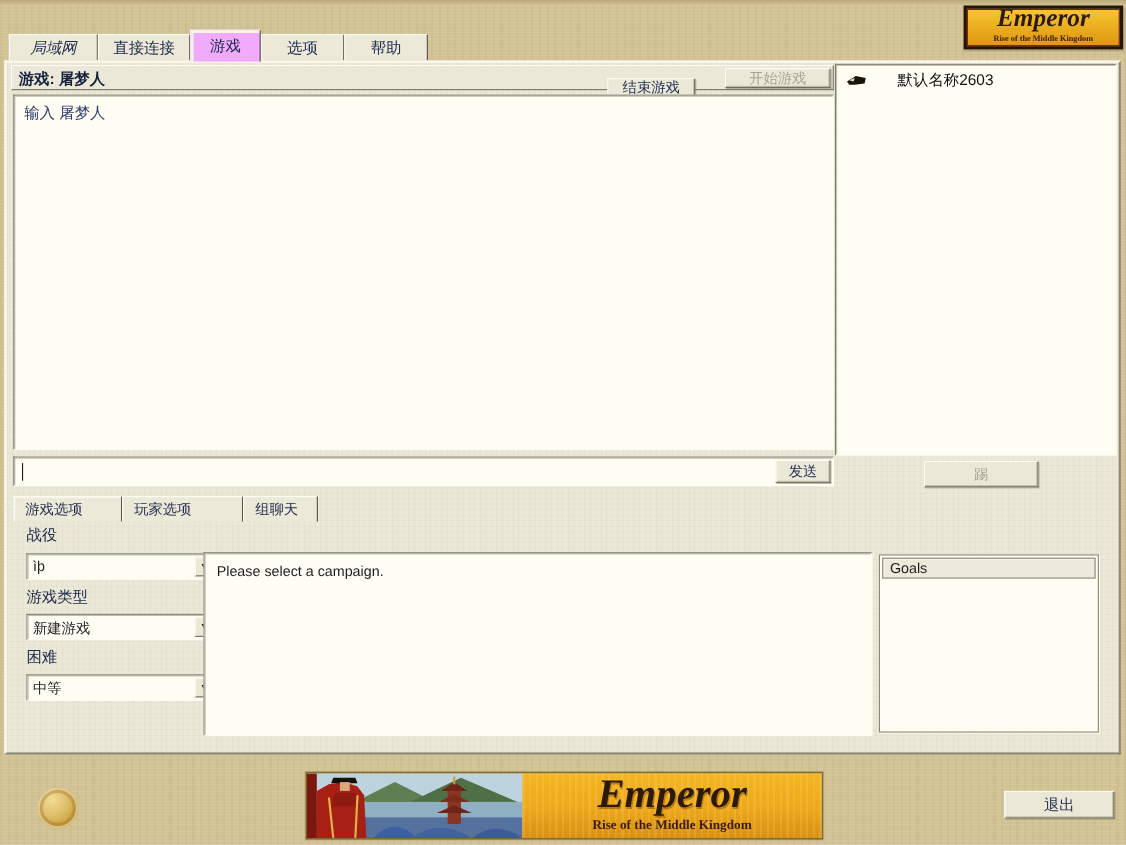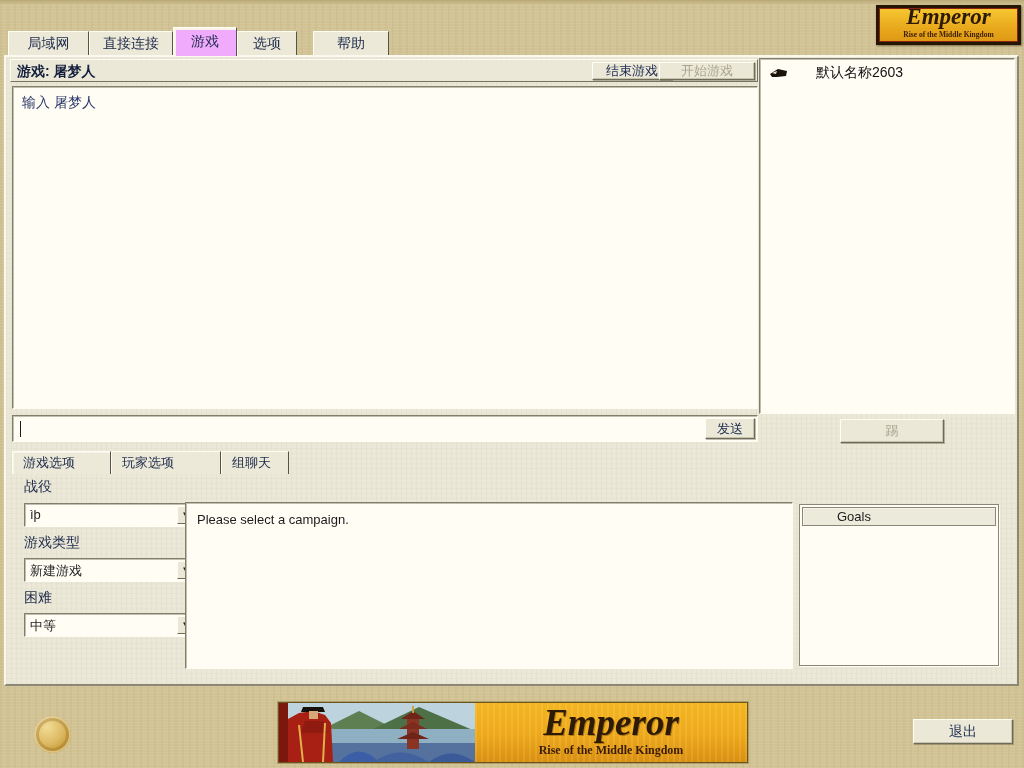--- a/index.html
+++ b/index.html
@@ -92,21 +92,21 @@
   .combo .arrow-btn span { font-size:8px; color:#1a1a1a; line-height:1; }
 
   .desc-box { position:absolute; left:179px; top:445px; width:608px; height:167px; }
   .desc-text { position:absolute; left:11px; top:9px; font-size:13px; color:#1c1c1c; }
 
   .goals { position:absolute; left:793px; top:447px; width:200px; height:162px;
     border:1px solid #8a8776; background:#fffdf4; box-shadow:1px 1px 0 #fefdf3; }
   .goals-header { position:absolute; left:2px; top:2px; right:2px; height:19px;
     background:#eceadb; border:1px solid #8a8776;
     box-shadow: inset 1px 1px 0 #f8f5e8; }
-  .goals-title { position:absolute; left:6px; top:1px; font-size:13px; color:#1c1c1c;margin-left:28px; }
+  .goals-title { position:absolute; left:6px; top:1px; font-size:13px; color:#1c1c1c; }
   .goals-body { position:absolute; left:2px; top:23px; right:2px; bottom:2px; background:#fffdf4; }
 
   
   .sierra { position:absolute; left:30px; top:710px; width:250px; height:48px; }
   .sierra-seal { position:absolute; left:4px; top:6px; width:37px; height:37px; border-radius:50%;
     background:radial-gradient(circle at 35% 30%, #f2dc96, #dcب65 45%, #c79a33 75%, #a87d22);
     background:radial-gradient(circle at 35% 30%, #f2dc96, #ddbb65 45%, #c79a33 75%, #a87d22);
     box-shadow: inset 0 0 0 2px rgba(255,245,210,.5), inset 0 0 0 5px rgba(150,110,40,.35); }
   .sierra-word { position:absolute; left:48px; top:7px;
     font-family:"Liberation Serif","DejaVu Serif",serif; font-style:italic; font-weight:bold;
@@ -143,41 +143,41 @@
 </head>
 <body>
 
 <div class="frame-top"></div>
 
 <div class="logo-box">
   <div class="logo-emperor">Emperor</div>
   <div class="logo-sub">Rise of the Middle Kingdom</div>
 </div>
 
-<div class="tab" style="left:8px; top:31px; width:81px; height:24px;">
+<div class="tab" style="left:8px; top:31px; width:81px; height:24px;font-style:italic;">
   <span>局域网</span>
 </div>
 <div class="tab" style="left:89px; top:31px; width:84px; height:24px;">
   <span>直接连接</span>
 </div>
 <div class="tab active" style="left:173px; top:27px; width:64px; height:29px;">
   <span>游戏</span>
 </div>
-<div class="tab" style="left:237px; top:31px; width:60px; height:24px;">
+<div class="tab" style="left:237px; top:31px; width:76px; height:24px;">
   <span>选项</span>
 </div>
 <div class="tab" style="left:313px; top:31px; width:76px; height:24px;">
   <span>帮助</span>
 </div>
 
 <div class="panel">
 
   <div class="header-bar">
     <span class="header-title">游戏: 屠梦人</span>
-    <div class="btn" style="left:541px; top:2px; width:80px; height:18px;margin-left:40px;">
+    <div class="btn" style="left:541px; top:11px; width:80px; height:18px;">
       <span>结束游戏</span>
     </div>
     <div class="btn disabled" style="left:648px; top:2px; width:96px; height:18px;" aria-disabled="true">
       <span>开始游戏</span>
     </div>
   </div>
 
   <div class="chat-log sunken">
     <span class="chat-log-line">输入 屠梦人</span>
   </div>

